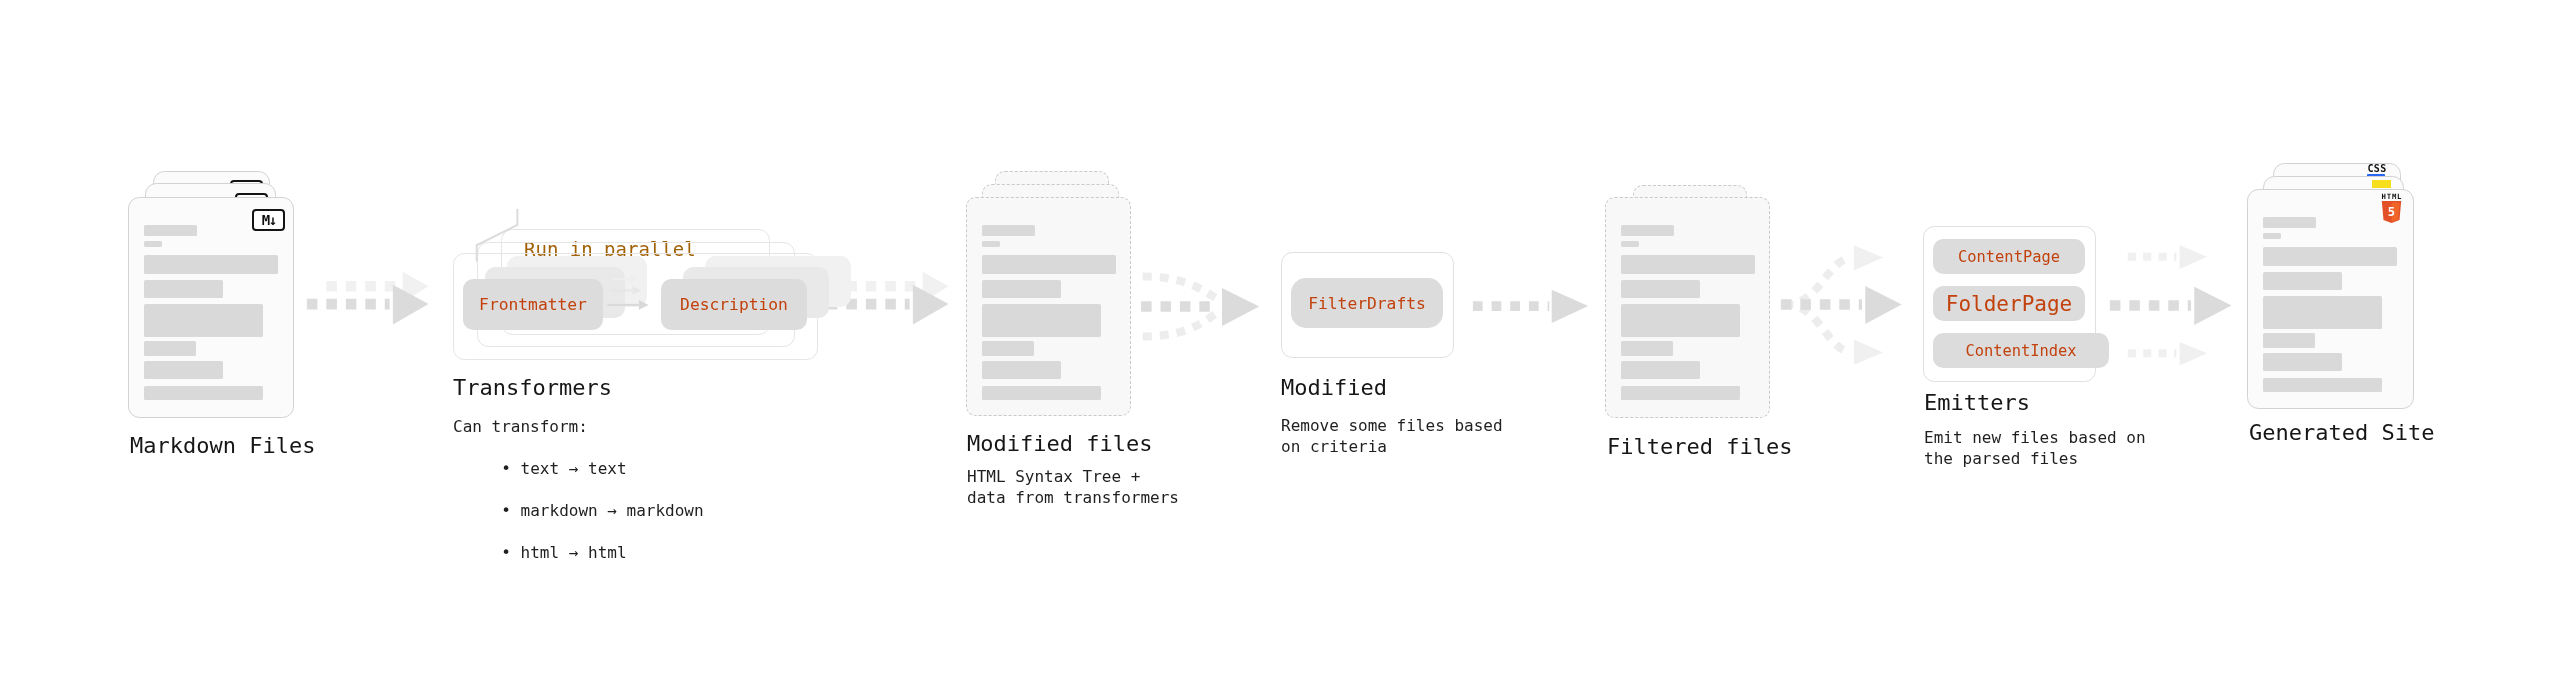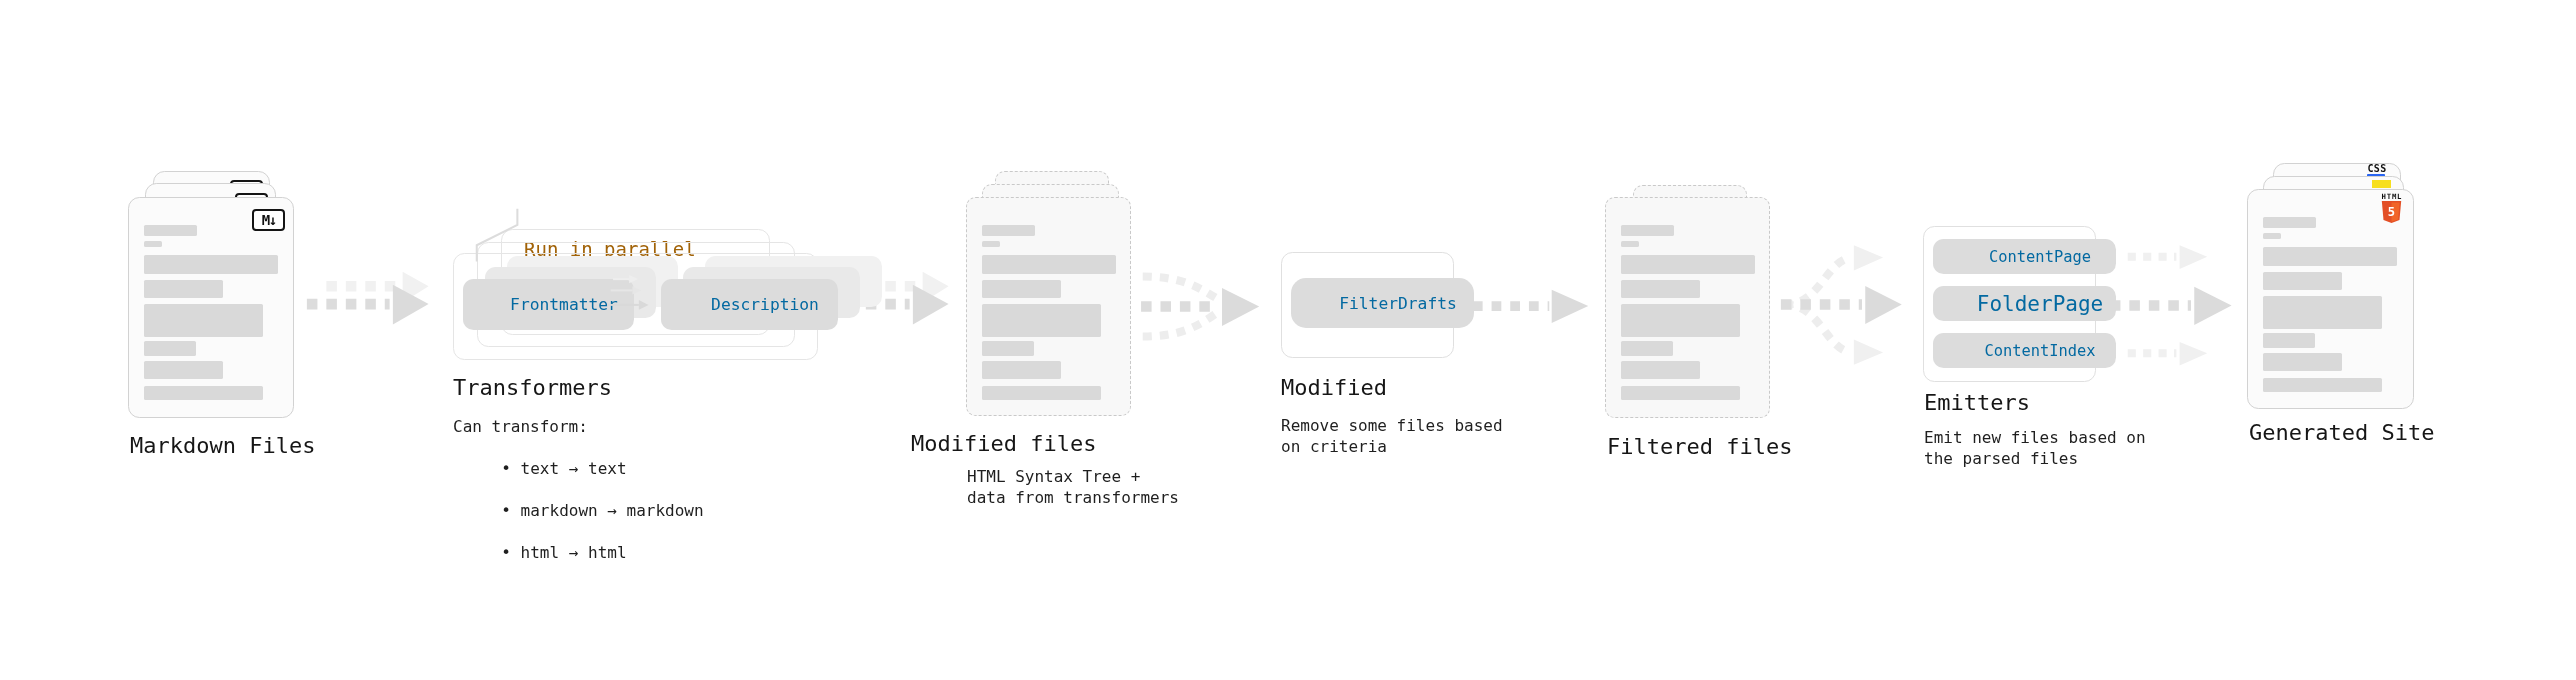--- a/index.html
+++ b/index.html
@@ -27,21 +27,21 @@
   .dl8 { top:188px; width:119px; height:14px; }
 
   .md-badge { position:absolute; width:32.5px; height:22px; background:#ffffff; border:2.4px solid #141414;
     border-radius:4.1px; box-sizing:border-box; display:flex; align-items:center; justify-content:center;
     font-size:14px; font-weight:bold; color:#111; letter-spacing:-1.6px; }
 
   
   .frame { position:absolute; background:#ffffff; border:1.6px solid #e0e0e0; border-radius:11.4px; box-sizing:border-box; }
   .tframe { position:absolute; background:transparent; border:1.6px solid #e5e5e5; border-radius:11.4px; box-sizing:border-box; }
   .pill { position:absolute; background:#dcdcdc; border-radius:10.6px; display:flex; align-items:center;
-    justify-content:center; font-size:16.3px; color:#0369a1; white-space:pre;padding-left:31px; }
+    justify-content:center; font-size:16.3px; color:#c2410c; white-space:pre; }
   .pill.g1 { background:#e9e9e9; }
   .pill.g2 { background:#f1f1f1; }
 
   
   .css-badge { position:absolute; width:18px; text-align:center; }
   .css-badge .t { font-size:10px; font-weight:bold; color:#111; line-height:6.5px; letter-spacing:0.4px; }
   .css-badge .u { height:3.3px; background:#2965f1; margin-top:0.8px; border-radius:0.8px; }
   .js-badge { position:absolute; width:18.7px; height:8.1px; background:#f7df1e; }
   .html5-badge { position:absolute; width:21px; text-align:center; }
   .html5-badge .t { font-size:7.3px; font-weight:bold; color:#111; line-height:8.1px; letter-spacing:0.8px; }
@@ -134,21 +134,21 @@
       <div class="doc-line dl1"></div>
       <div class="doc-line dl2"></div>
       <div class="doc-line dl3"></div>
       <div class="doc-line dl4"></div>
       <div class="doc-line dl5"></div>
       <div class="doc-line dl6"></div>
       <div class="doc-line dl7"></div>
       <div class="doc-line dl8"></div>
     </div>
   </div>
-  <div class="stage-title" style="left:911px; top:432px;">Modified files</div>
+  <div class="stage-title" style="left:967px; top:432px;">Modified files</div>
   <div class="note" style="left:967px; top:466px;"><span>HTML Syntax Tree +</span><br><span>data from transformers</span></div>
 
   <svg class="abs" style="left:1136px; top:262px;" width="138" height="89" viewBox="0 0 170 110">
     <path d="M8 18 C55 18 75 30 98 44" stroke="#ededed" stroke-width="10" stroke-dasharray="11 10" fill="none"></path>
     <path d="M8 92 C55 92 75 80 98 64" stroke="#ededed" stroke-width="10" stroke-dasharray="11 10" fill="none"></path>
     <path d="M6 55 H102" stroke="#dcdcdc" stroke-width="13" stroke-dasharray="13 11" fill="none"></path>
     <polygon points="106,32 152,55 106,79" fill="#dbdbdb"></polygon>
   </svg>
 
   <div class="frame" style="left:1281px; top:252px; width:173px; height:106px;">
@@ -182,21 +182,21 @@
     <polygon points="96,9 132,24 96,40" fill="#f0f0f0"></polygon>
     <path d="M10 82 C55 82 60 135 92 141" stroke="#ededed" stroke-width="10" stroke-dasharray="11 10" fill="none"></path>
     <polygon points="96,125 132,141 96,156" fill="#f0f0f0"></polygon>
     <path d="M6 82 H106" stroke="#dcdcdc" stroke-width="13" stroke-dasharray="13 11" fill="none"></path>
     <polygon points="110,59 155,82 110,106" fill="#dbdbdb"></polygon>
   </svg>
 
   <div class="frame" style="left:1923px; top:226px; width:173px; height:156px;">
     <div class="pill" style="left:9px; top:12.2px; width:152px; height:35px; font-size:15.4px;">ContentPage</div>
     <div class="pill" style="left:9px; top:59px; width:152px; height:35px; font-size:21px;">FolderPage</div>
-    <div class="pill" style="left:9px; top:106px; width:152px; height:35px; font-size:15.4px;">ContentIndex</div>
+    <div class="pill" style="left:9px; top:106px; width:176px; height:35px; font-size:15.4px;">ContentIndex</div>
   </div>
   <div class="stage-title" style="left:1924px; top:391px;">Emitters</div>
   <div class="note" style="left:1924px; top:427px;"><span>Emit new files based on</span><br><span>the parsed files</span></div>
 
   <svg class="abs" style="left:2105px; top:242px;" width="142" height="126" viewBox="0 0 175 155">
     <path d="M28 18 H88" stroke="#f0f0f0" stroke-width="10" stroke-dasharray="10 9" fill="none"></path>
     <polygon points="92,4 126,18 92,33" fill="#f0f0f0"></polygon>
     <path d="M6 78 H106" stroke="#dcdcdc" stroke-width="13" stroke-dasharray="13 11" fill="none"></path>
     <polygon points="110,55 156,78 110,102" fill="#dbdbdb"></polygon>
     <path d="M28 137 H88" stroke="#f0f0f0" stroke-width="10" stroke-dasharray="10 9" fill="none"></path>

